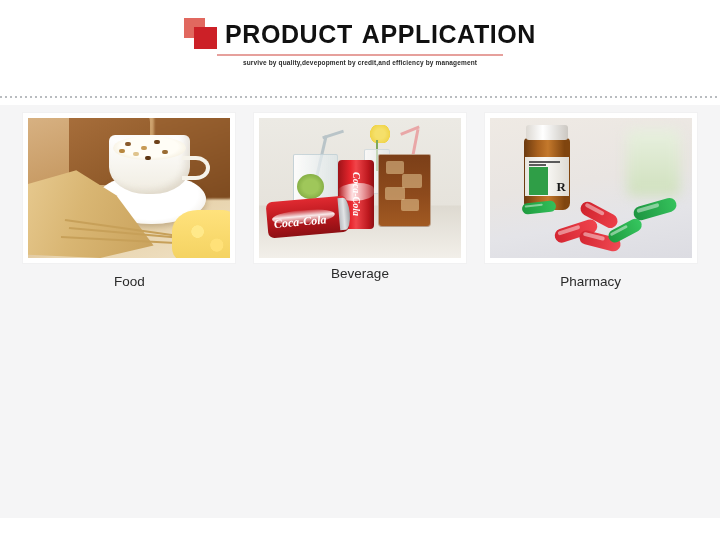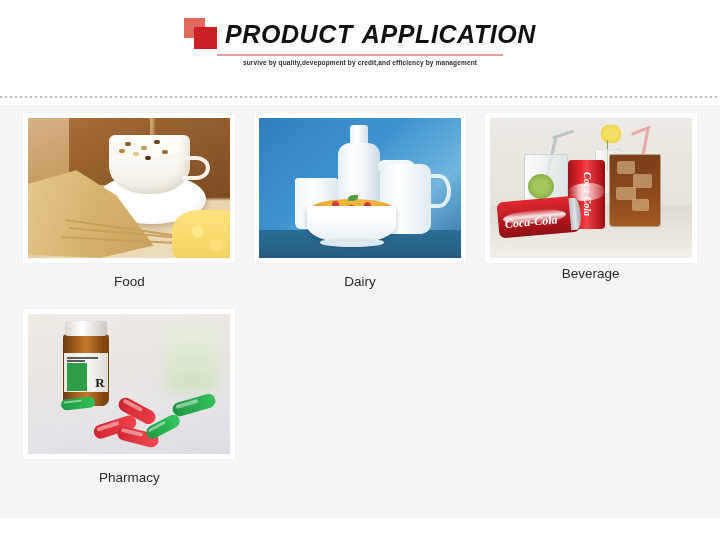--- a/index.html
+++ b/index.html
@@ -29,21 +29,21 @@
   .logo-sq-a {
     position: absolute; left: 0; top: 0; width: 21px; height: 20px;
     background: #e1685f;
   }
   .logo-sq-b {
     position: absolute; left: 10px; top: 9px; width: 23px; height: 22px;
     background: #cc2027;
   }
   .title {
     font-size: 25px; font-weight: bold; letter-spacing: 0.6px;
-    color: #111111; white-space: nowrap; line-height: 1; font-style: italic;
+    color: #111111; white-space: nowrap; line-height: 1;
   }
   .title .gap { display: inline-block; width: 9px; }
   .rule {
     width: 286px; height: 2px; background: #e6a09c;
     margin-top: 4px;
   }
   .subtitle {
     margin-top: 3px;
     font-size: 6.5px; font-weight: bold; color: #2b2b2b;
     letter-spacing: 0.15px; white-space: nowrap;
@@ -323,41 +323,20 @@
             <div class="wheat"></div>
             <div class="stalk" style="left:18%;top:72%;width:66%;transform:rotate(8deg);"></div>
             <div class="stalk" style="left:20%;top:78%;width:62%;transform:rotate(5deg);"></div>
             <div class="stalk" style="left:16%;top:84%;width:64%;transform:rotate(3deg);"></div>
             <div class="pasta"></div>
           </div>
         </div>
         <div class="caption">Food</div>
       </div>
 
-      <div class="card">
-        <div class="frame">
-          <div class="photo ph-dairy">
-            <div class="table"></div>
-            <div class="bottle-neck"></div>
-              <div class="bottle"></div>
-            <div class="jug-lip"></div>
-              <div class="jug"></div>
-              <div class="jug-handle"></div>
-            <div class="cup"></div>
-            <div class="cereal"></div>
-            <div class="berry" style="left:36%;top:59%;"></div>
-            <div class="berry" style="left:52%;top:60%;"></div>
-            <div class="berry" style="left:44%;top:62%;"></div>
-            <div class="leaf"></div>
-            <div class="bowl" style="top:63%;height:26%;"></div>
-            <div class="foot"></div>
-          </div>
-        </div>
-        <div class="caption">Dairy</div>
-      </div>
 
       <div class="card lower">
         <div class="frame">
           <div class="photo ph-bev">
             <div class="flower"></div>
               <div class="stem"></div>
               <div class="vase"></div>
             <div class="straw-a"></div>
               <div class="straw-a2"></div>
             <div class="glass-l"></div>

